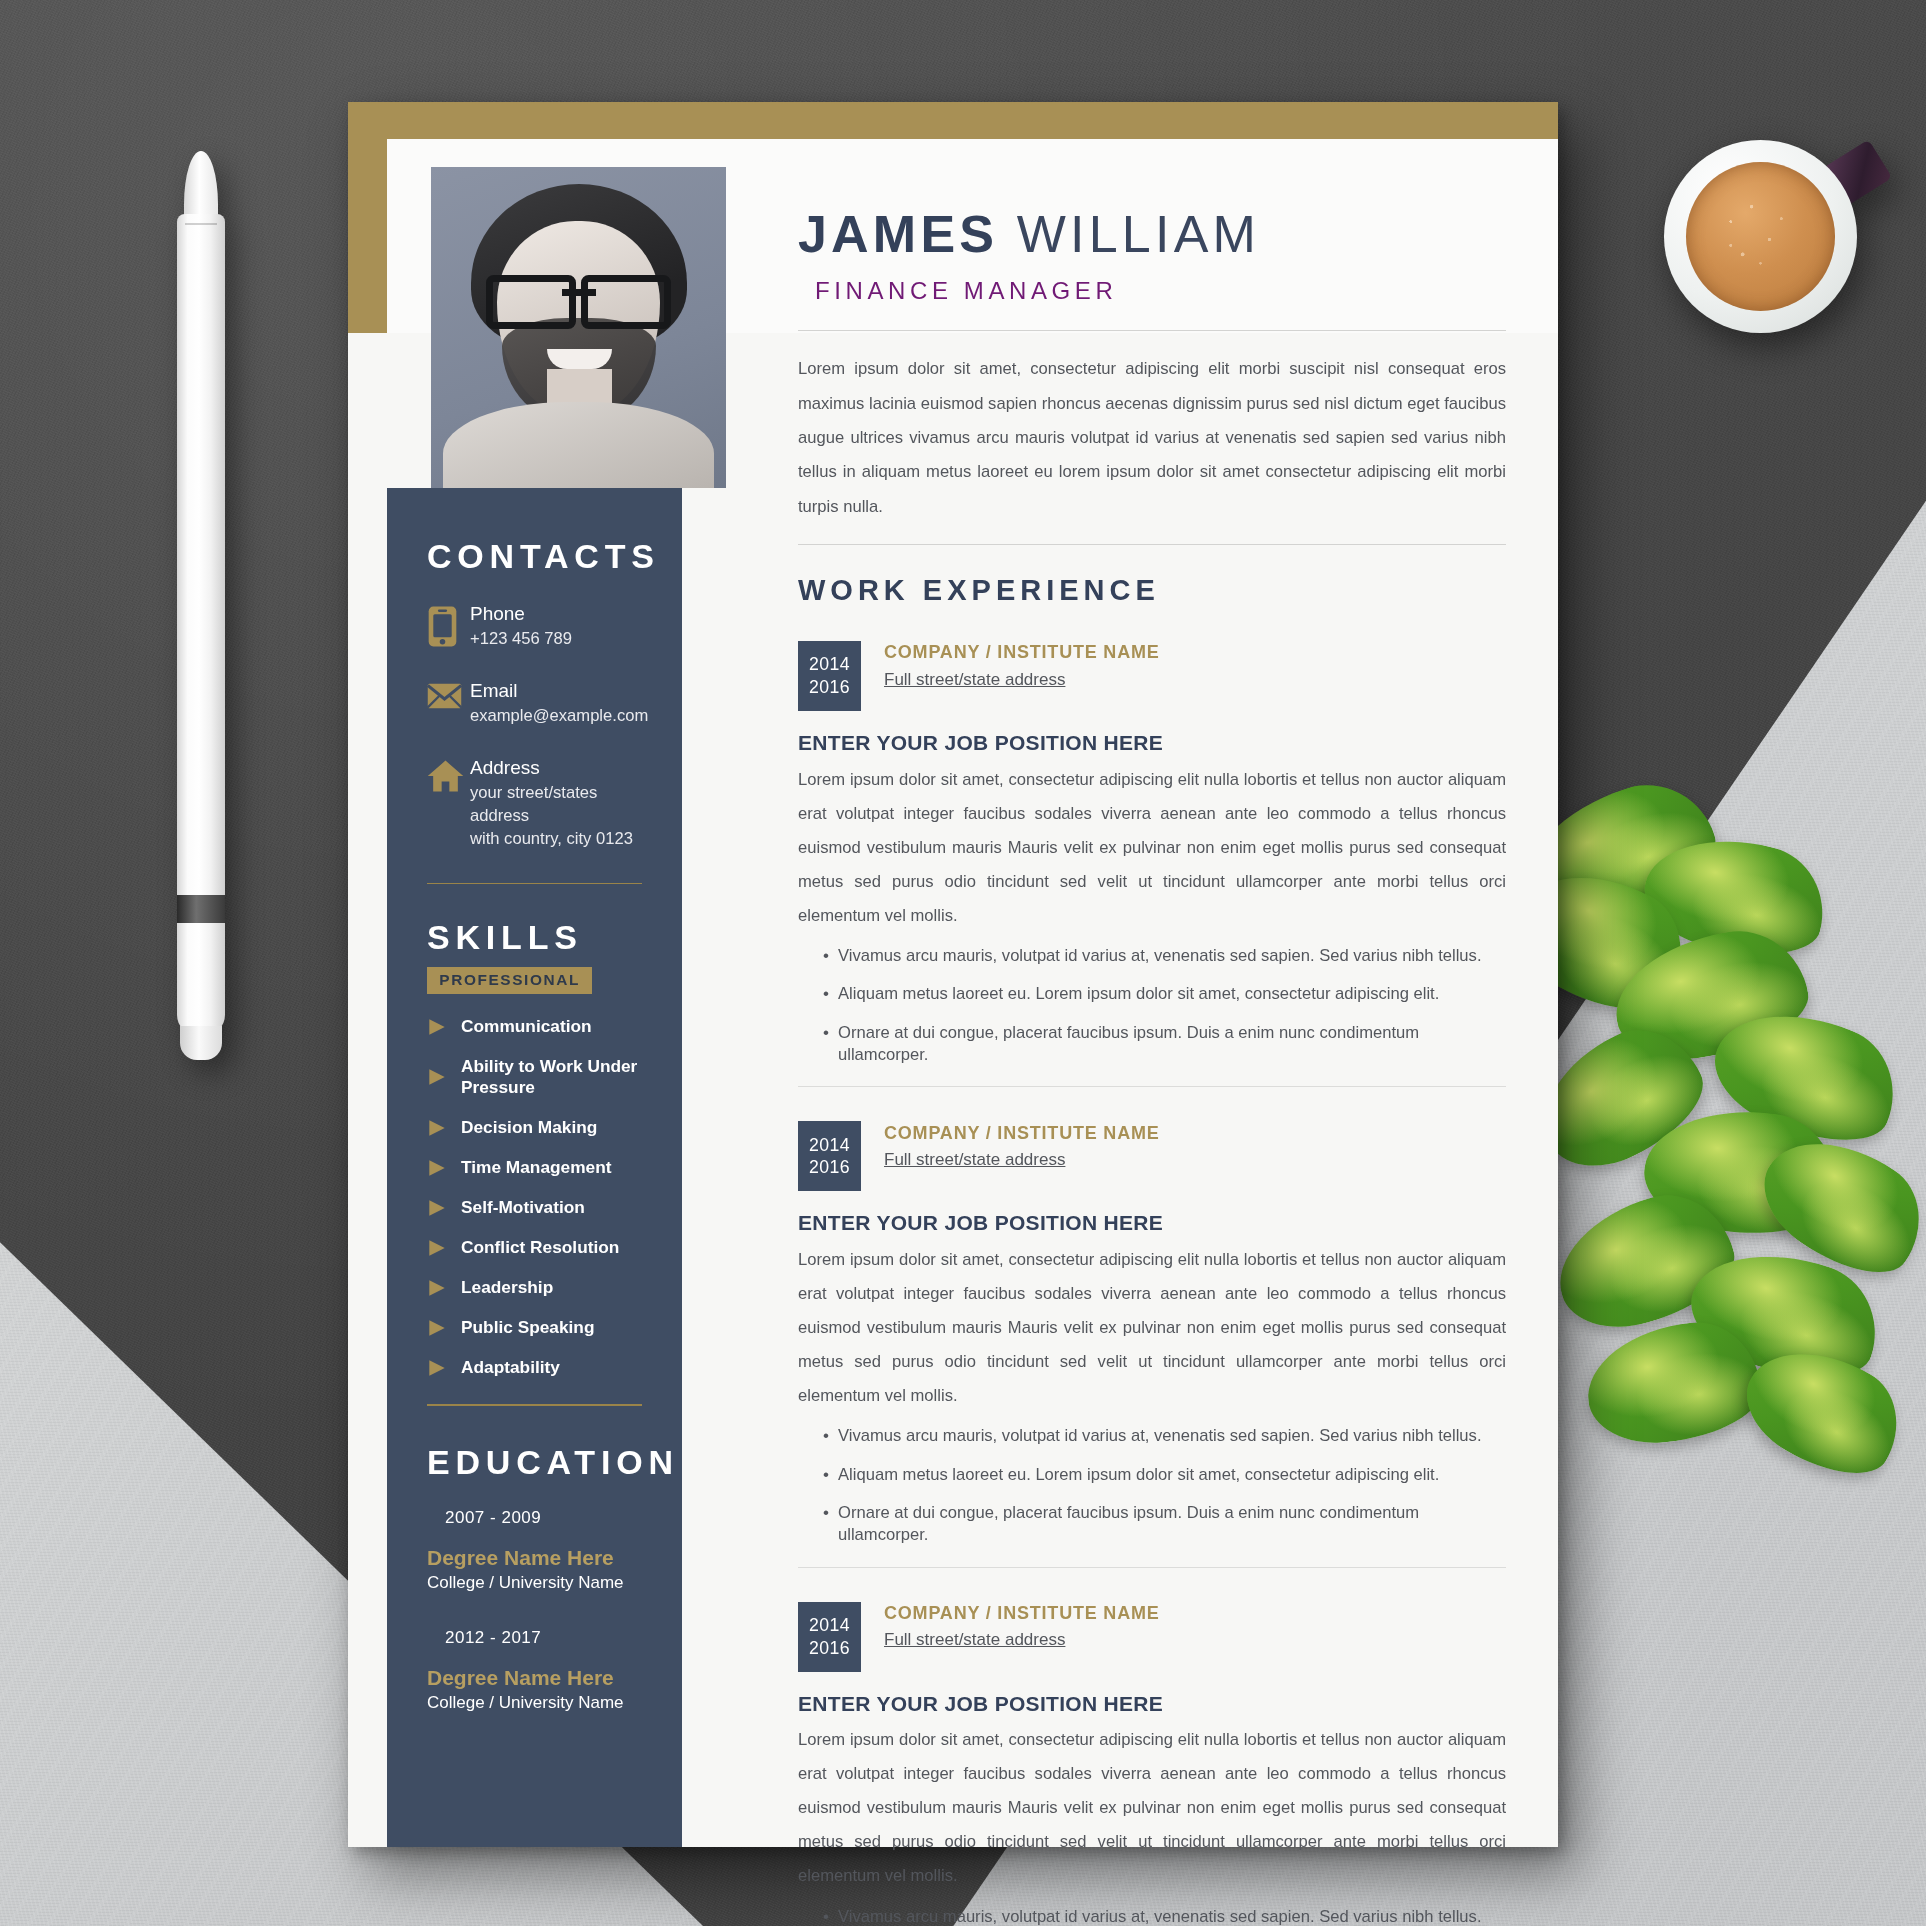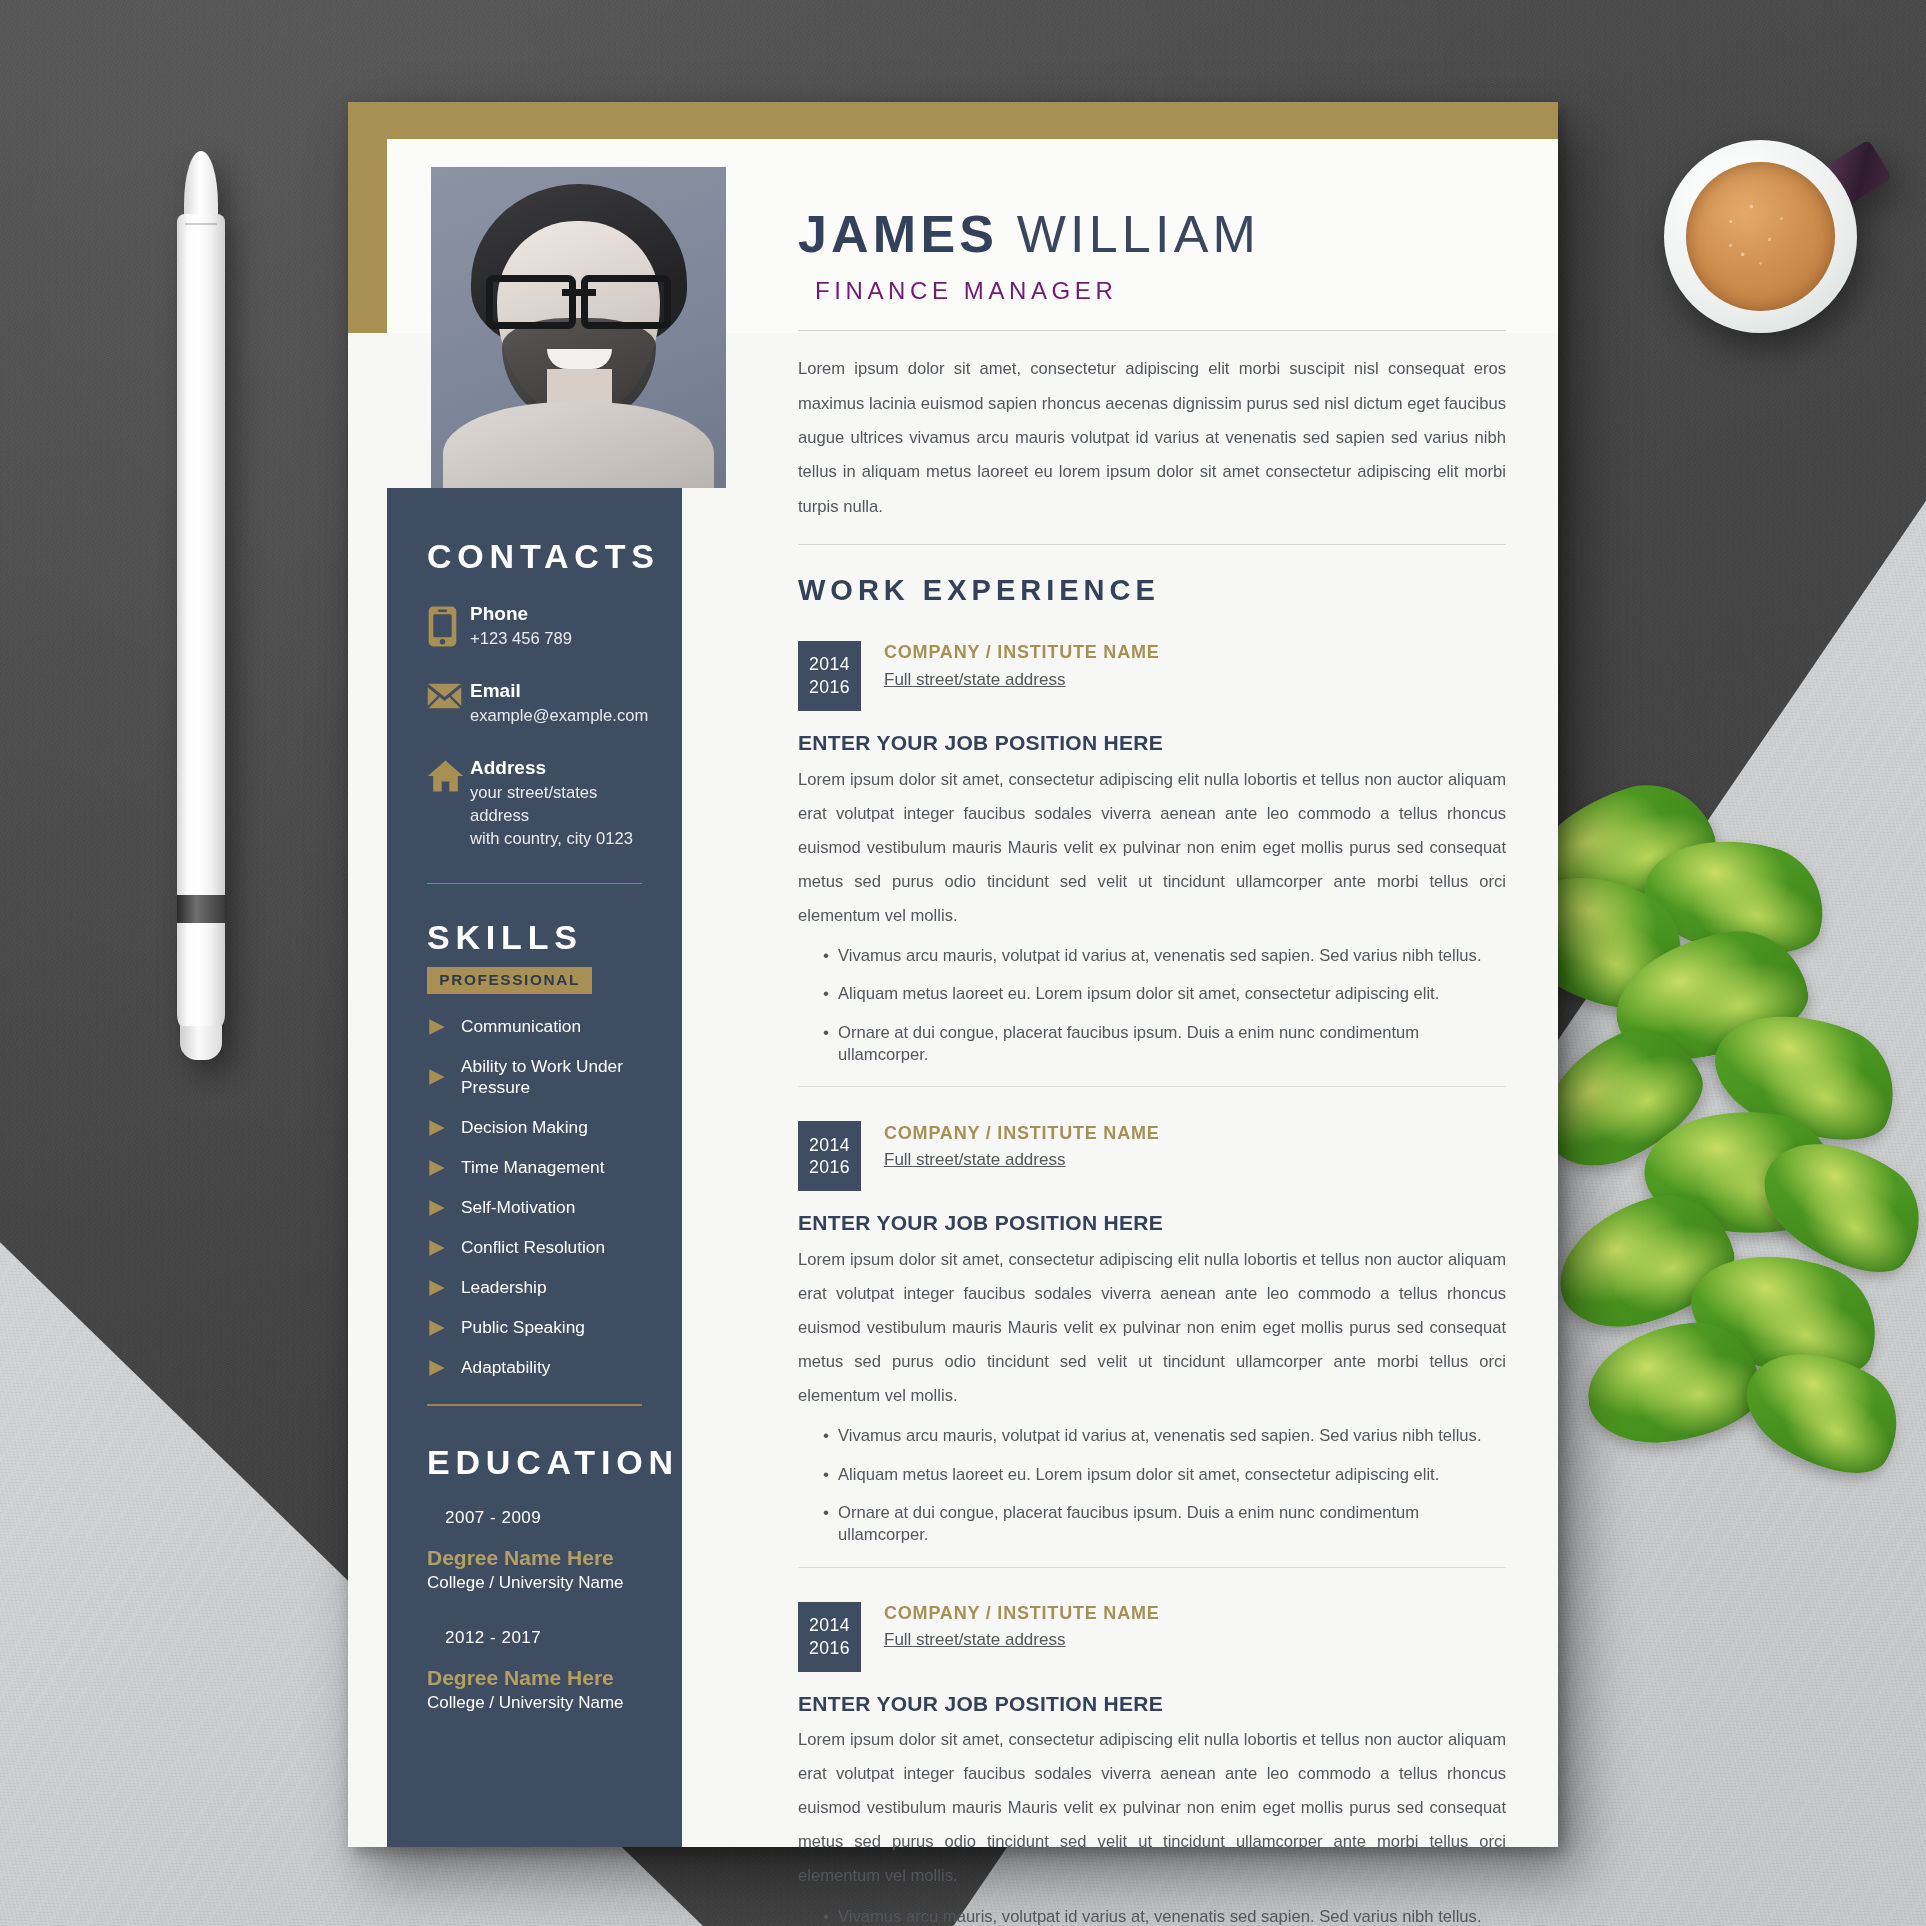--- a/index.html
+++ b/index.html
@@ -162,33 +162,33 @@
     background:#3f4d63;
   }
   .sidebar-inner{padding:49px 40px 0 40px;}
 
   .side-h{
     color:#ffffff;font-weight:700;font-size:34px;letter-spacing:5.8px;margin:0 0 26px 0;
   }
   .contact-row{display:flex;align-items:flex-start;margin-bottom:28px;}
   .c-icon{width:43px;flex:0 0 43px;display:flex;justify-content:flex-start;align-items:flex-start;padding-top:3.1px;}
   .c-text{flex:1;}
-  .c-label{color:#ffffff;font-weight:700;font-size:19px;line-height:1.25;margin:0;}
+  .c-label{color:#ffffff;font-weight:400;font-size:19px;line-height:1.25;margin:0;}
   .c-value{color:#e9eaee;font-weight:400;font-size:16.6px;line-height:1.38;margin:2.3px 0 0 0;}
 
   .gold-rule{height:1.5px;background:#9a8449;margin:32px 0 0 0;}
 
   .skill-tag{
     display:inline-block;background:#a89055;color:#2f3a4b;
     font-weight:700;font-size:15.4px;letter-spacing:1.6px;
     padding:4.6px 12.3px 5.4px 12.3px;margin:-12.3px 0 21.6px 0;
   }
   .skill-row{display:flex;align-items:center;margin-bottom:19px;}
   .skill-arrow{flex:0 0 34px;}
-  .skill-label{color:#ffffff;font-size:17.3px;font-weight:400;}
+  .skill-label{color:#ffffff;font-size:17.3px;font-weight:700;}
 
   .edu-item{margin-bottom:35px;}
   .edu-years{color:#ffffff;font-size:17px;font-weight:400;margin:18px;letter-spacing:0.5px;}
   .edu-degree{color:#b79f61;font-size:21px;font-weight:700;margin:3.9px 0 3.1px 0;}
   .edu-school{color:#ffffff;font-size:17px;font-weight:400;margin:0;}
 
   
   .main{
     position:absolute;left:374px;top:0;right:0;bottom:0;padding:106px 52px 0 76px;box-sizing:border-box;
   }

